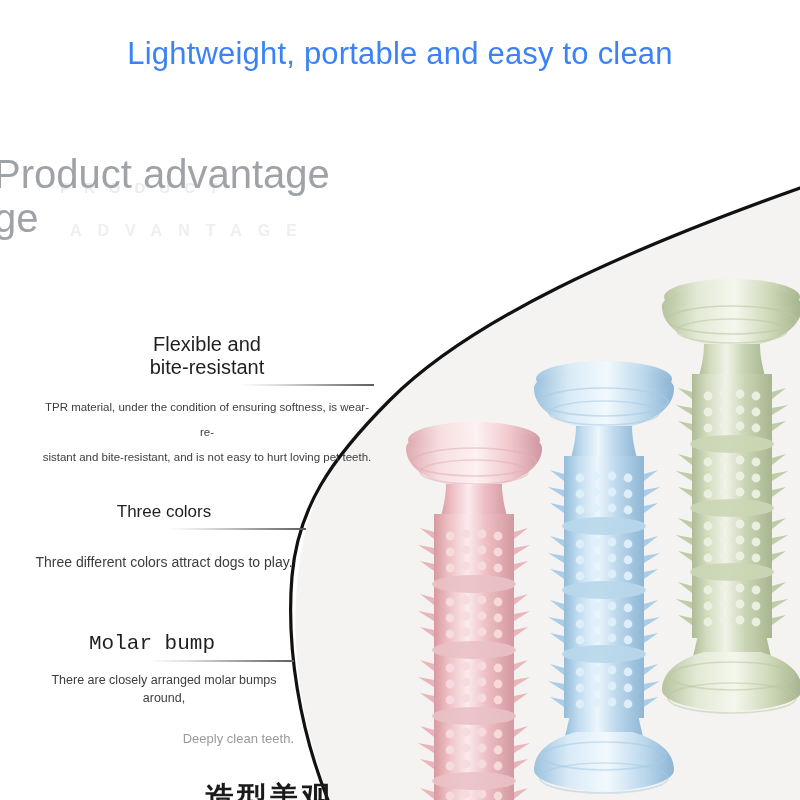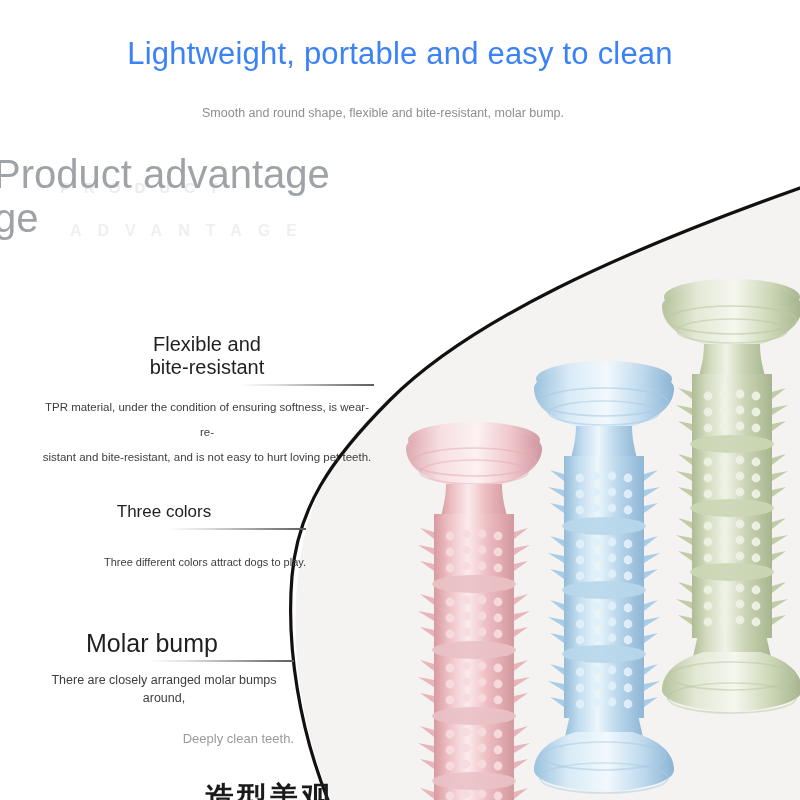--- a/index.html
+++ b/index.html
@@ -107,25 +107,25 @@
   }
 
   
   #feature-flexible{ left:40px; top:333px; width:334px; }
   #feature-flexible .f-rule{ width:134px; margin-left:200px; }
 
   
   #feature-colors{ left:22px; top:500px; width:284px; }
   #feature-colors .f-title{ font-size:17px; }
   #feature-colors .f-rule{ width:138px; margin-left:146px; }
-  #feature-colors .f-body{ text-align:right; font-size:11px; line-height:18px;margin-top:23px; }
+  #feature-colors .f-body{ text-align:center; font-size:14px; line-height:18px;margin-top:23px; }
 
   
   #feature-molar{ left:10px; top:632px; width:284px; }
-  #feature-molar .f-title{ font-size:25px; }
+  #feature-molar .f-title{ font-size:21px;font-family:Liberation Mono, monospace; }
   #feature-molar .f-rule{ width:146px; margin-left:138px; }
   #feature-molar .f-body{ font-size:12.5px; line-height:18px;margin-left:24px; }
   #feature-molar .f-body-second{
     display:block;
     margin-top:24px;
     text-align:right;
     color:#9a9a9a;
     font-size:13px;
   }
 
@@ -162,21 +162,20 @@
       </defs>
 
       <path d="M800,188 L800,800 L330,800 C300,720 288,640 300,560 C318,440 400,330 800,188 Z" fill="#f4f3f1"></path>
 
       <path d="M800,188 C620,252 470,320 390,400 C330,460 298,508 292,576 C286,648 300,730 328,800" fill="none" stroke="#111111" stroke-width="3.2" stroke-linecap="round"></path>
     </svg>
   </div>
 
   <div class="main-title">Lightweight, portable and easy to clean</div>
 
-  <div class="main-sub">Smooth and round shape, flexible and bite-resistant, molar bump.</div>
 
   <div class="ghost-row">PRODUCT</div>
   <div class="ghost-row2">ADVANTAGE</div>
   <div class="watermark-heading" style="white-space:pre-line;">Product advantage
 ge</div>
 
   <div class="product" id="product-pink" style="left:384px;top:418px;">
     <svg width="180" height="400" viewBox="0 0 180 400" xmlns="http://www.w3.org/2000/svg">
       <defs>
         <linearGradient id="gPinkBody" x1="0" y1="0" x2="1" y2="0">

